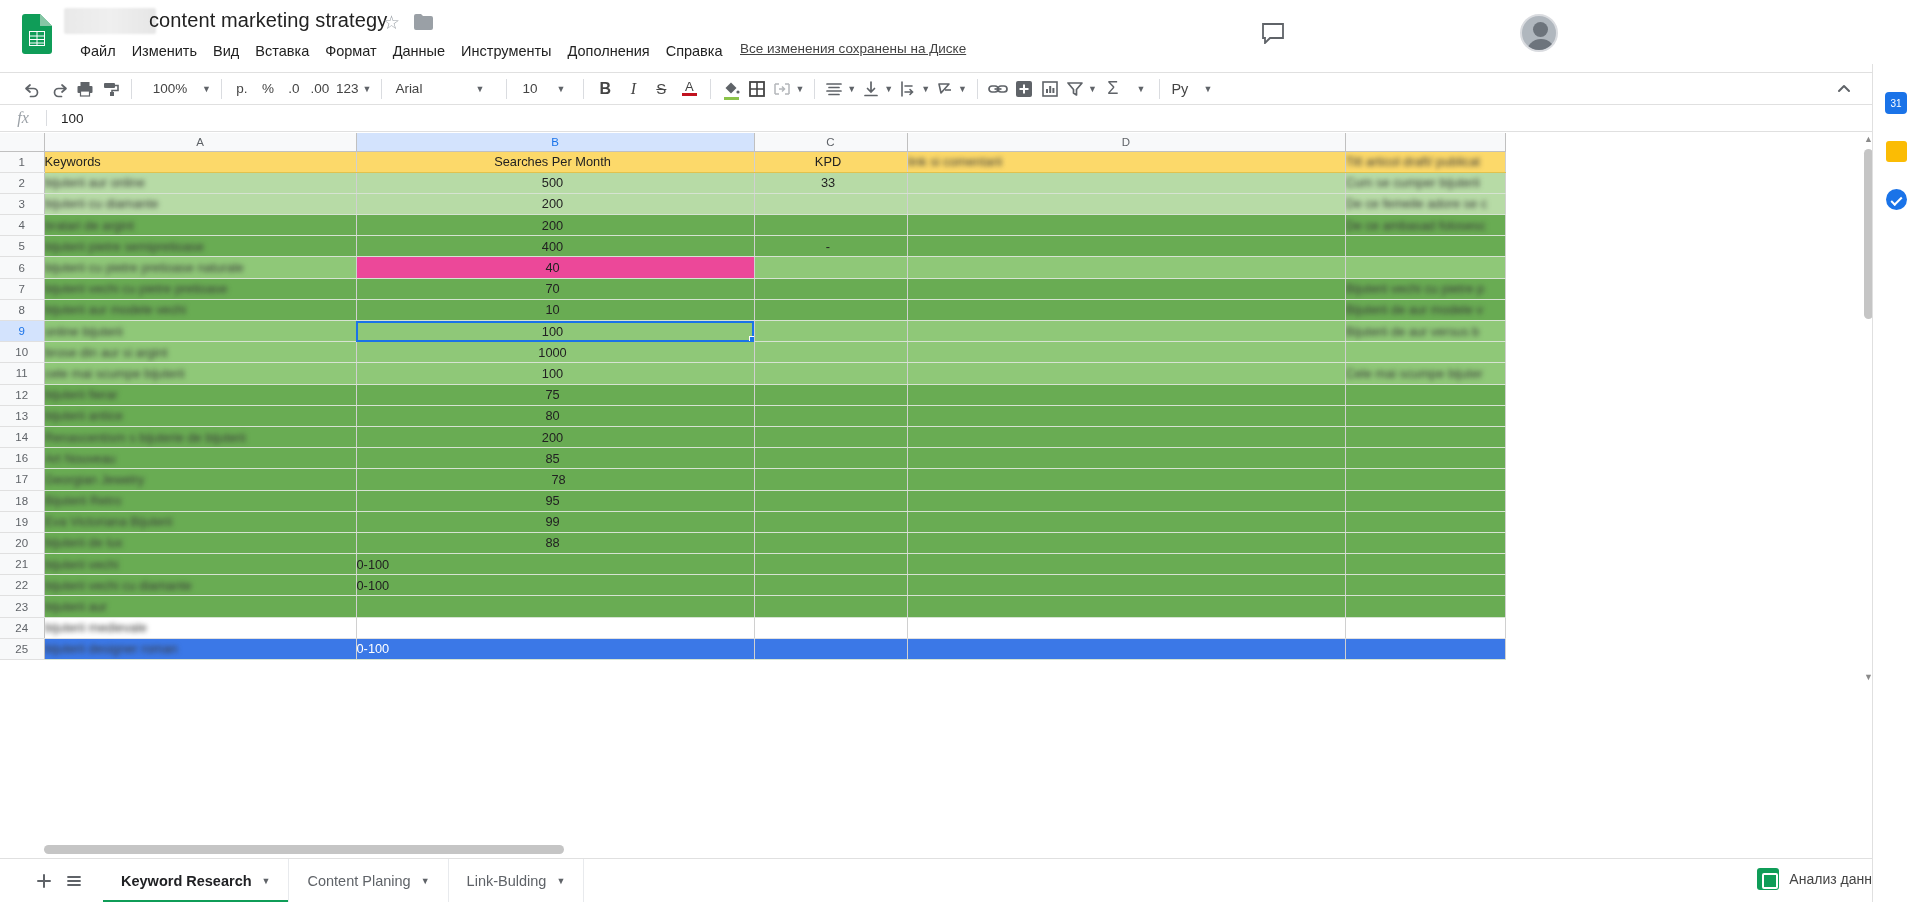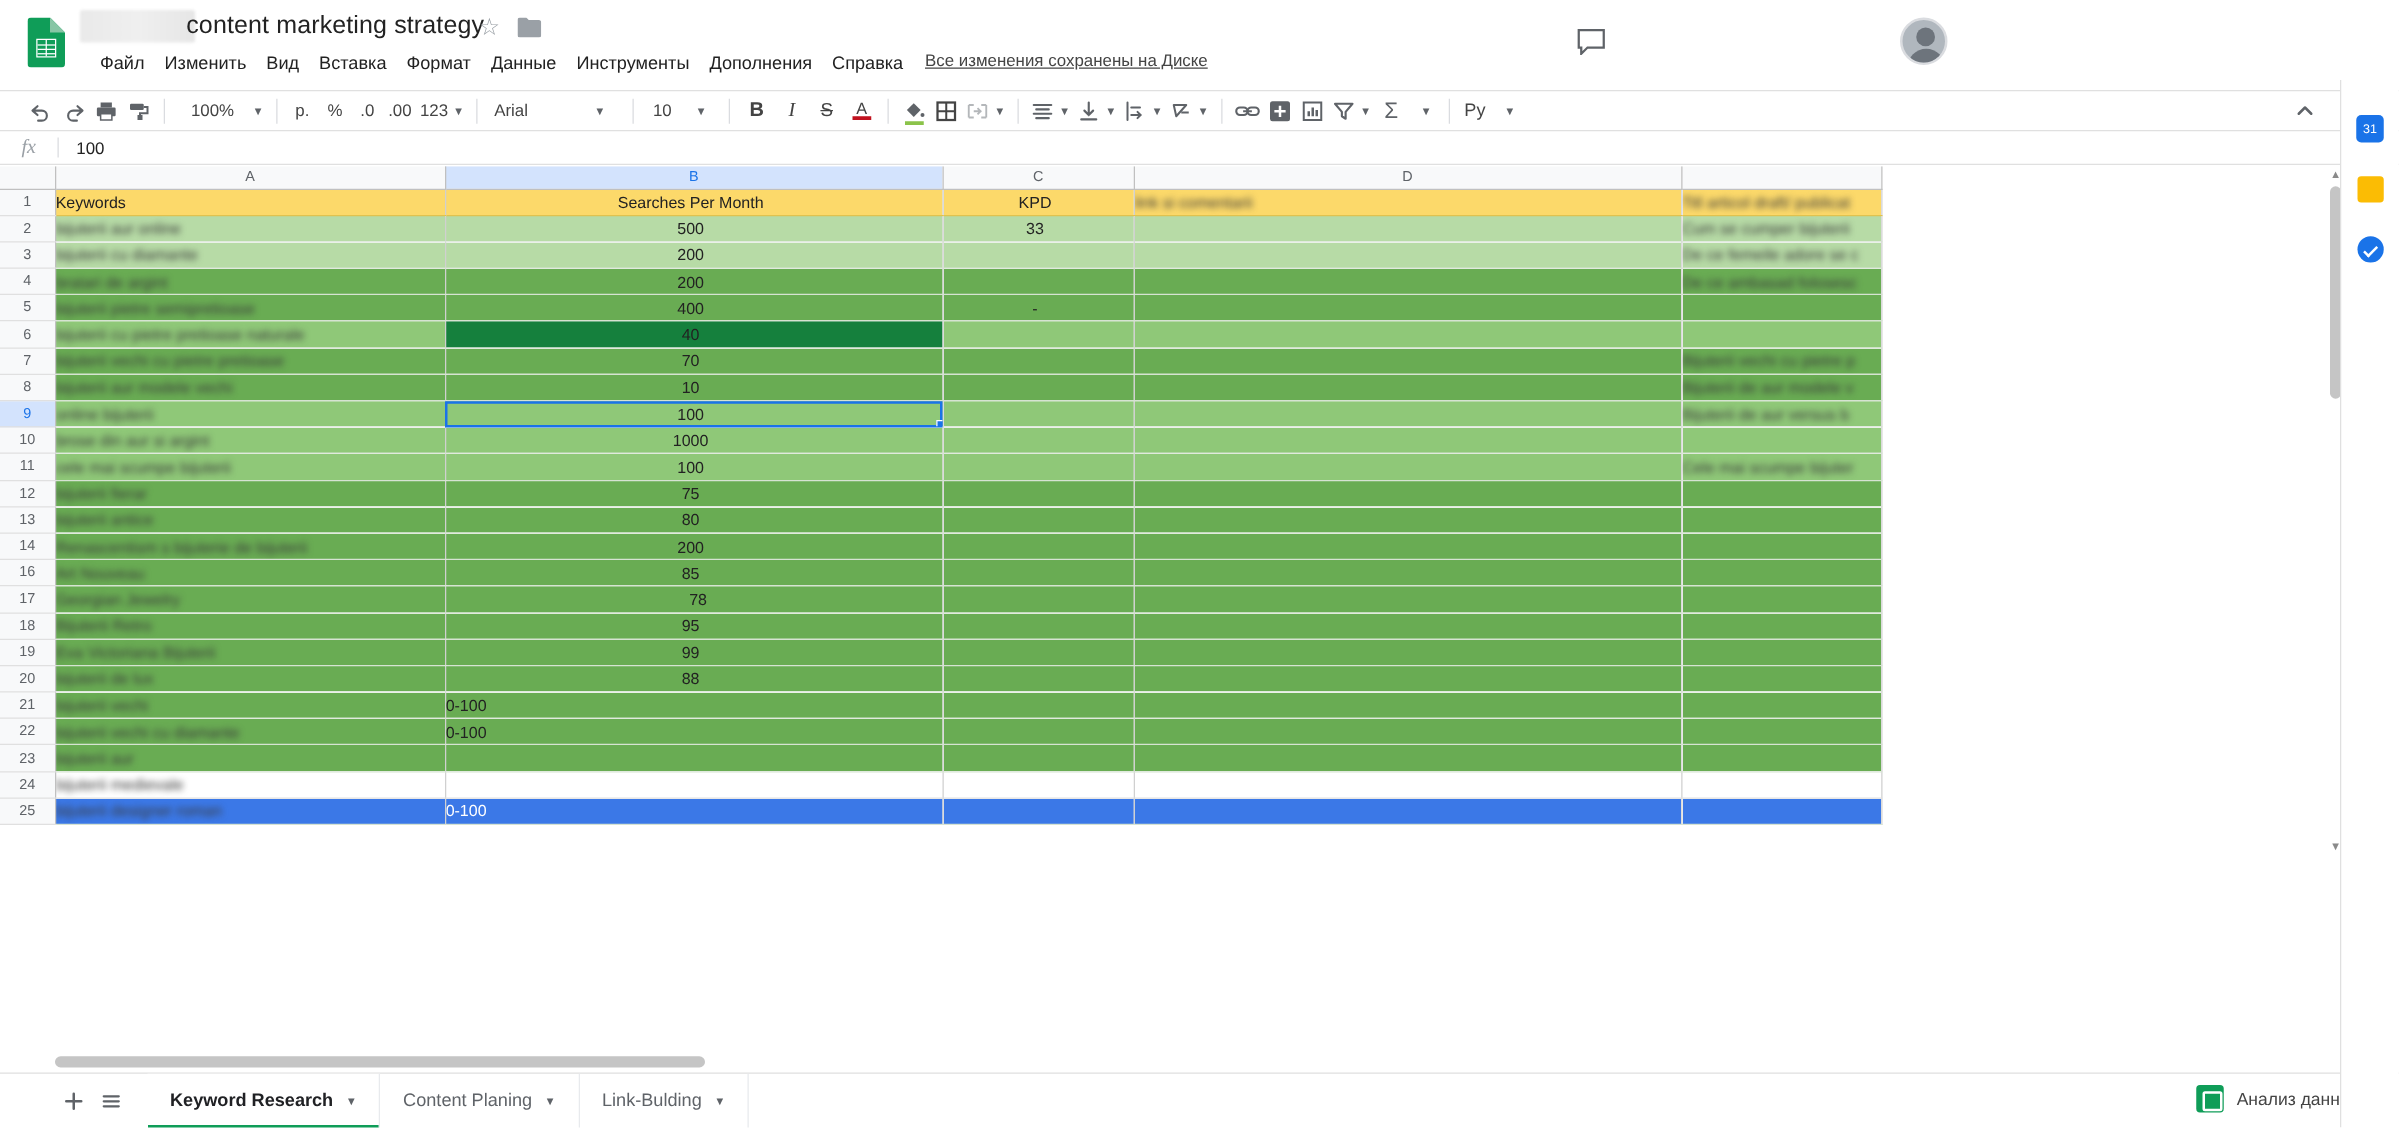--- a/index.html
+++ b/index.html
@@ -151,21 +151,21 @@
     position:absolute; left:44px; bottom:46px; width:1420px; height:13px; background:#fff;
   }
   .hscroll .thumb { position:absolute; top:2px; left:0px; width:520px; height:9px; background:#c5c5c5; border-radius:5px;}
   .hs-left,.hs-right{position:absolute;bottom:46px;width:13px;height:13px;color:#8a8a8a;font-size:9px;text-align:center;}
   .hs-left{right:31px;} .hs-right{right:14px;}
 
   
   .bottombar {
     position:absolute; left:0; bottom:0; width:1919px; height:44px;
     border-top:1px solid #e0e0e0; background:#fff;
-    display:flex; align-items:center; padding-left: 44px; margin-top: 40px;
+    display:flex; align-items:center; padding-left: 29px; margin-top: 40px;
   }
   .addsheet, .allsheets {
     width:30px;height:30px;display:flex;align-items:center;justify-content:center;
     color:#5f6368;cursor:pointer;border-radius:50%;
   }
   .sheet-tab {
     height:44px; display:flex; align-items:center; gap:10px;
     padding: 0 18px; font-size:14.5px; color:#5f6368; cursor:pointer;
     border-right:1px solid #e8eaed;
   }
@@ -480,21 +480,21 @@
           <td class="rowhead">5</td>
           <td class="cell txt" style="width: 312px; background: rgb(105, 172, 83);"><span class="blurtxt">bijuterii pietre semipretioase</span></td>
           <td class="cell num" style="width: 398px; background: rgb(105, 172, 83);">400</td>
           <td class="cell num" style="width: 153px; background: rgb(105, 172, 83);">-</td>
           <td class="cell txt" style="width: 438px; background: rgb(105, 172, 83);"></td>
           <td class="cell txt" style="width: 160px; background: rgb(105, 172, 83);"></td>
         </tr>
         <tr>
           <td class="rowhead">6</td>
           <td class="cell txt" style="width: 312px; background: rgb(143, 200, 120);"><span class="blurtxt">bijuterii cu pietre pretioase naturale</span></td>
-          <td class="cell num" style="width: 398px; background: #15803d;">40</td>
+          <td class="cell num" style="width: 398px; background: #ec4899;">40</td>
           <td class="cell num" style="width: 153px; background: rgb(143, 200, 120);"></td>
           <td class="cell txt" style="width: 438px; background: rgb(143, 200, 120);"></td>
           <td class="cell txt" style="width: 160px; background: rgb(143, 200, 120);"></td>
         </tr>
         <tr>
           <td class="rowhead">7</td>
           <td class="cell txt" style="width: 312px; background: rgb(105, 172, 83);"><span class="blurtxt">bijuterii vechi cu pietre pretioase</span></td>
           <td class="cell num" style="width: 398px; background: rgb(105, 172, 83);">70</td>
           <td class="cell num" style="width: 153px; background: rgb(105, 172, 83);"></td>
           <td class="cell txt" style="width: 438px; background: rgb(105, 172, 83);"></td>

